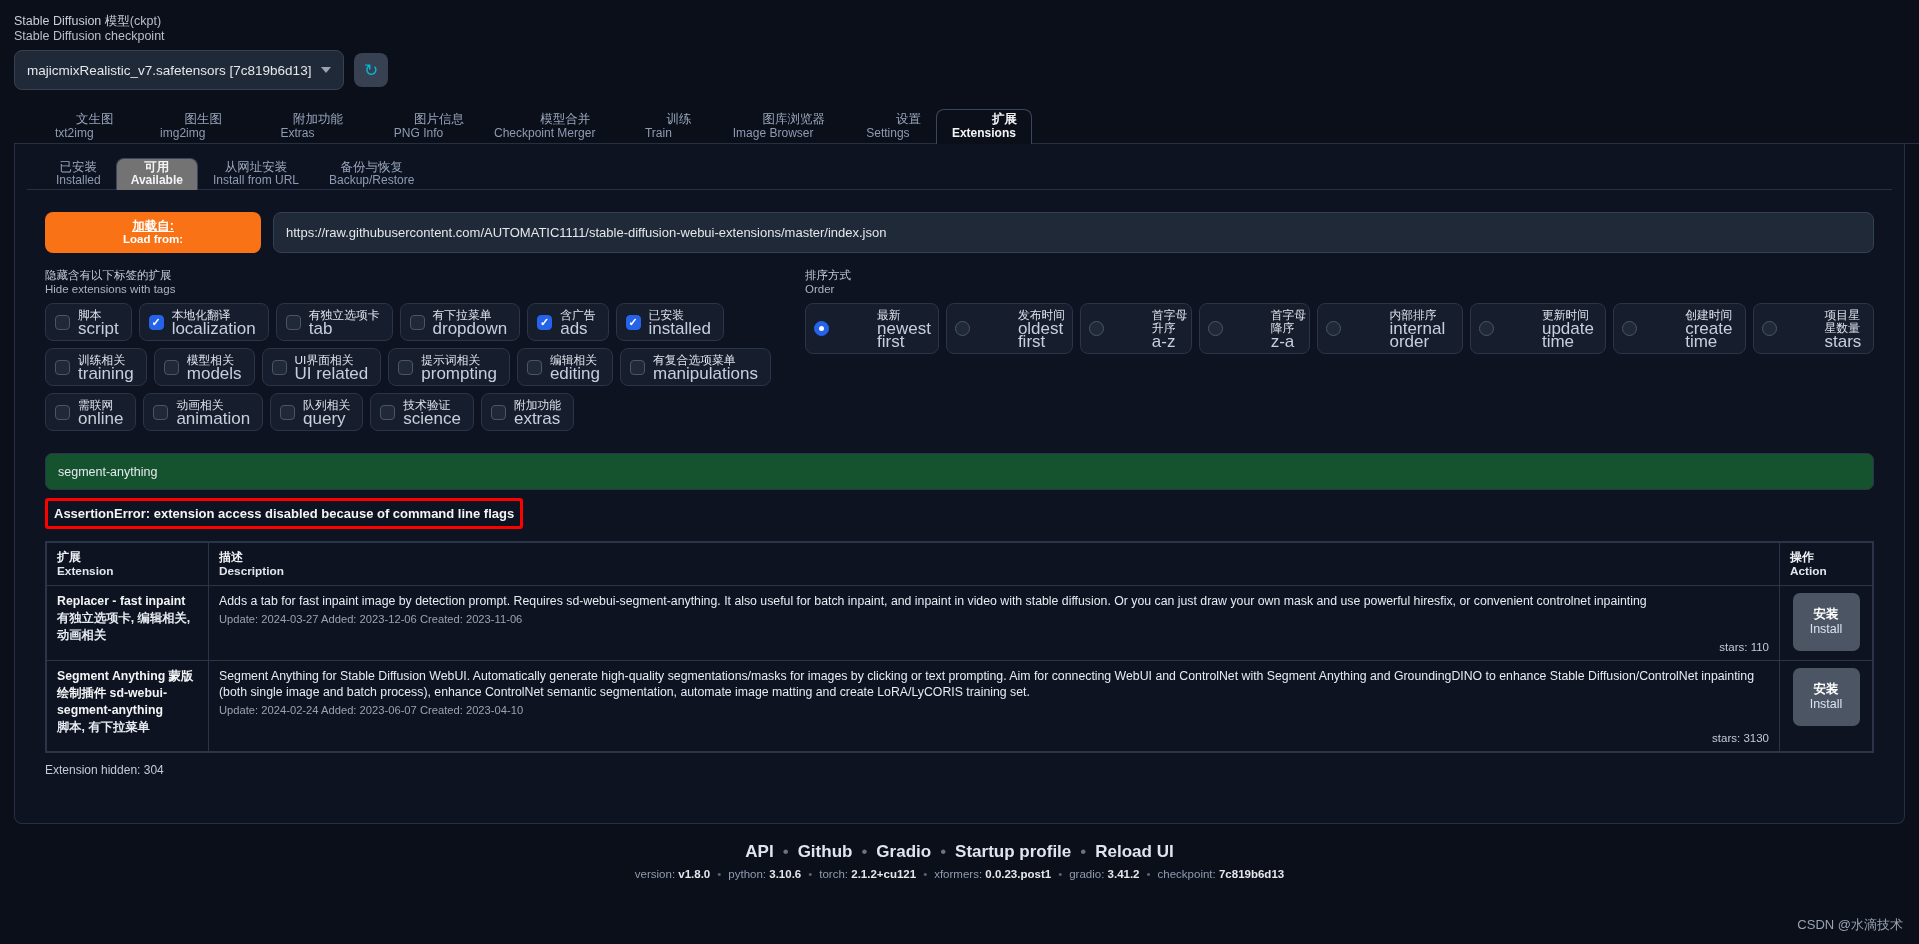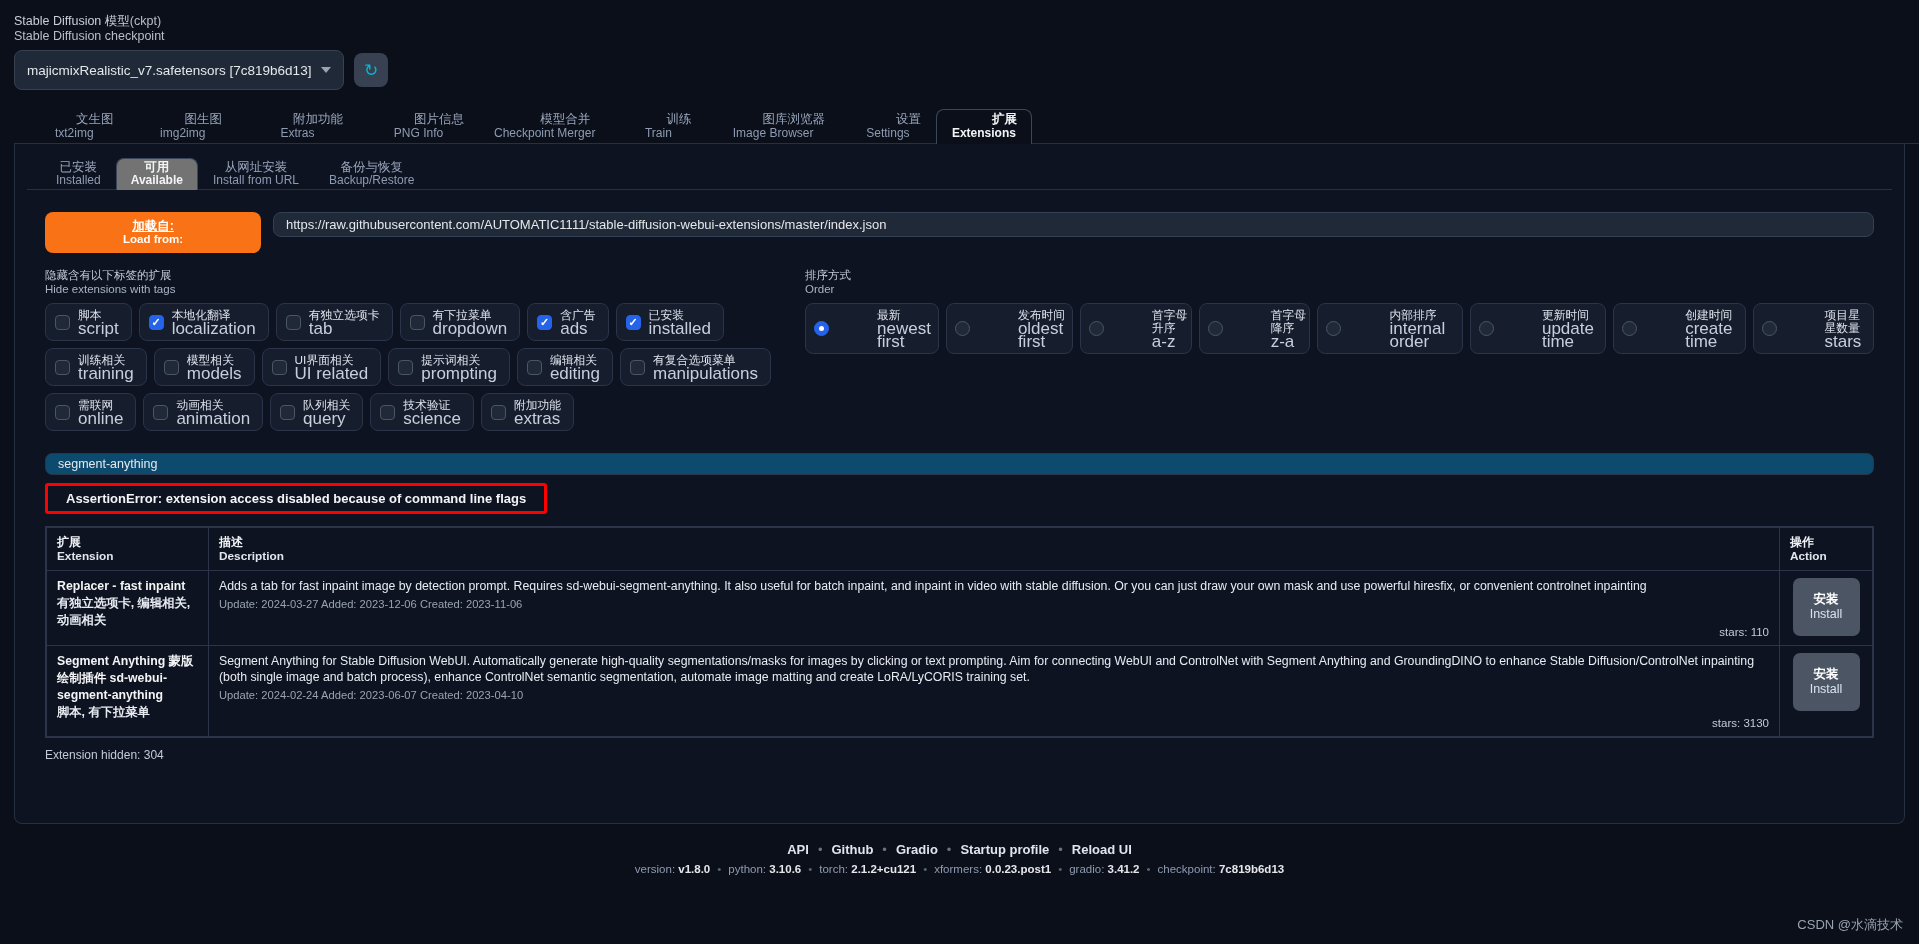--- a/index.html
+++ b/index.html
@@ -68,21 +68,21 @@
   
   .loadrow { display: flex; gap: 12px; margin: 22px 18px 0 18px; }
   .load-btn {
     width: 216px; height: 41px; background: #f97316; border-radius: 8px;
     display: flex; flex-direction: column; align-items: center; justify-content: center;
     cursor: pointer; color: #fff;
   }
   .load-btn .cn { font-size: 12.5px; line-height: 14px; font-weight: bold; text-decoration: underline; }
   .load-btn .en { font-size: 11.5px; line-height: 13px; font-weight: bold; }
   .url-field {
-    flex: 1; height: 25px; background: #1f2937; border: 1px solid #334155; border-radius: 8px;
+    flex: 1; height: 41px; background: #1f2937; border: 1px solid #334155; border-radius: 8px;
     display: flex; align-items: center; padding: 0 12px; font-size: 13px; color: #e5e7eb;
     overflow: hidden; white-space: nowrap;
   }
 
   
   .midcols { display: flex; margin: 16px 18px 0 18px; gap: 12px; }
   .col-tags { width: 748px; }
   .col-order { flex: 1; }
   .grp-label { font-size: 11.5px; line-height: 13.5px; color: #c3cad8; margin-bottom: 7px; }
   .grp-label .en { color: #aab3c4; }
@@ -100,30 +100,30 @@
            flex: none; display: flex; align-items: center; justify-content: center; }
   .radio.on { background: #2563eb; border-color: #2563eb; }
   .radio.on::after { content: ""; width: 5px; height: 5px; border-radius: 50%; background: #fff; }
   .chip-txt .cn { display: block; font-size: 11.8px; line-height: 13px; color: #dfe4ed; }
   .chip-txt .en { display: block; font-size: 17px; line-height: 13px; color: #c8cfdc; }
   .orderchips { display: flex; flex-wrap: nowrap; gap: 7px; }
   .orderchips .chip { padding: 5px 2px 5px 8px; gap: 48px; }
 
   
   .search-field {
-    margin: 22px 18px 0 18px; height: 22px; background: #0c4a6e;
+    margin: 22px 18px 0 18px; height: 37px; background: #14532d;
     border: 1px solid #2b3448; border-radius: 7px;
     display: flex; align-items: center; padding: 0 12px; font-size: 12.5px; color: #e6e9ef;
   }
 
   
   .error-box {
     margin: 8px 0 0 18px; display: inline-block;
     border: 3px solid #ff0000; border-radius: 3px;
-    padding: 5px 18px; font-size: 13px; color: #f3f4f6; font-weight: bold;
+    padding: 5px 6px; font-size: 13px; color: #f3f4f6; font-weight: bold;
     background: #0d1320;
   }
 
   
   .tbl-wrap { margin: 12px 18px 0 18px; border: 1px solid #2b3448; }
   table.ext { width: 100%; border-collapse: collapse; table-layout: fixed; }
   table.ext th, table.ext td { border: 1px solid #2b3448; vertical-align: top; padding: 7px 10px; }
   table.ext th { background: #0d1320; text-align: left; }
   th .cn { display: block; font-size: 12px; line-height: 14px; color: #f0f2f6; font-weight: bold; }
   th .en { display: block; font-size: 11.8px; line-height: 14px; color: #e2e6ee; font-weight: bold; }
@@ -138,21 +138,21 @@
   .install-btn {
     display: inline-flex; flex-direction: column; align-items: center; justify-content: center;
     width: 67px; height: 58px; background: #4b5563; border-radius: 7px; cursor: pointer;
   }
   .install-btn .cn { font-size: 12.5px; line-height: 15px; color: #fff; font-weight: bold; }
   .install-btn .en { font-size: 12.5px; line-height: 15px; color: #dbe2ef; }
   .hidden-note { margin: 10px 0 0 18px; font-size: 12px; color: #c3cad8; }
 
   
   .footer { text-align: center; margin-top: 18px; }
-  .f-links { font-size: 13px; color: #9aa3b2; }
+  .f-links { font-size: 17px; color: #9aa3b2; }
   .f-links a { color: #dfe4ed; text-decoration: none; font-weight: bold; cursor: pointer; }
   .f-links .dot { margin: 0 9px; color: #6b7280; }
   .f-ver { font-size: 11.5px; color: #8e9bb2; margin-top: 6px; }
   .f-ver b { color: #e5e7eb; }
   .f-ver .dot { margin: 0 7px; color: #5b6575; }
 
   .watermark { position: absolute; right: 16px; bottom: 10px; font-size: 13px; color: #9aa3b2; }
 </style>
 </head>
 <body>

